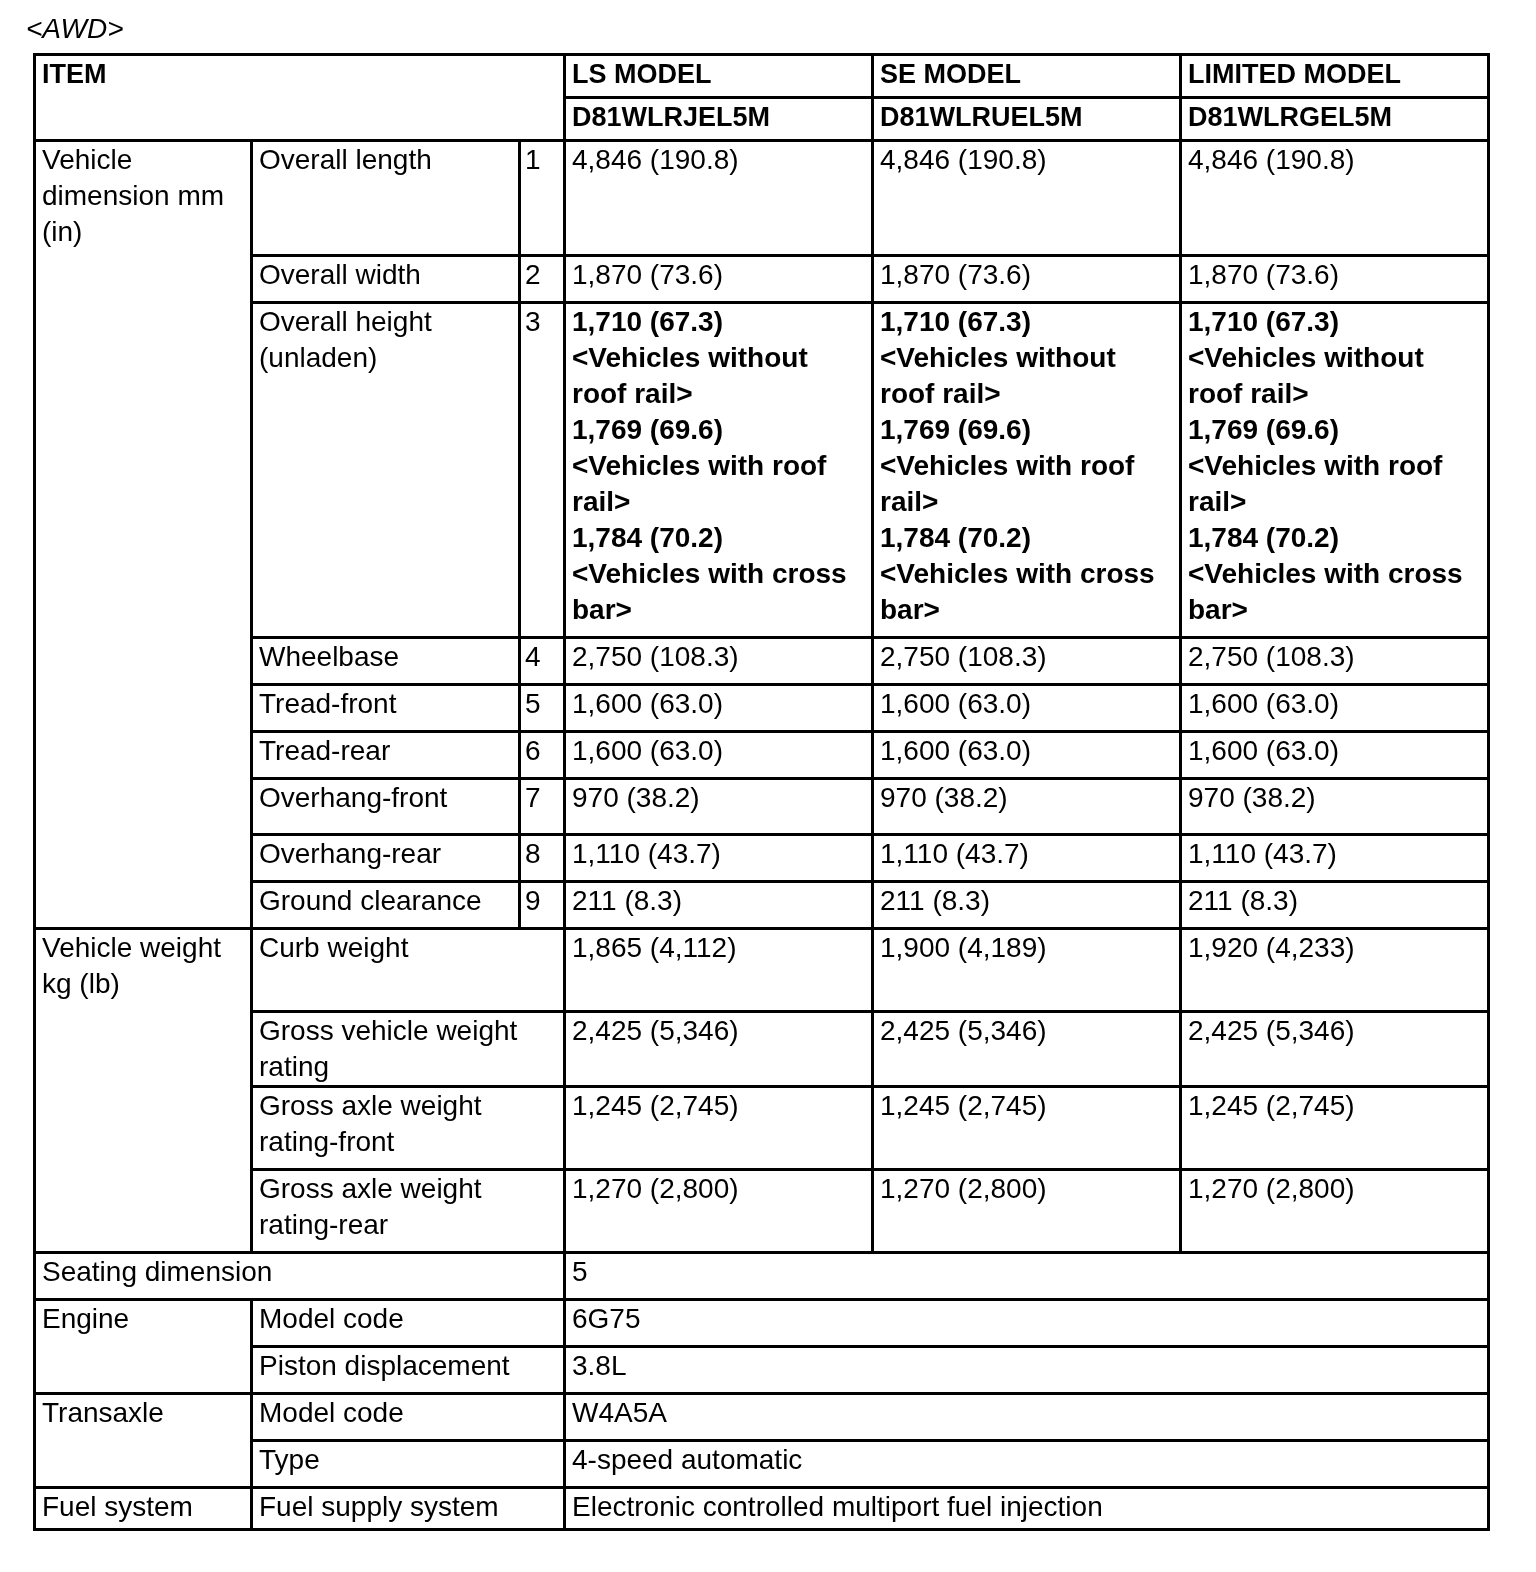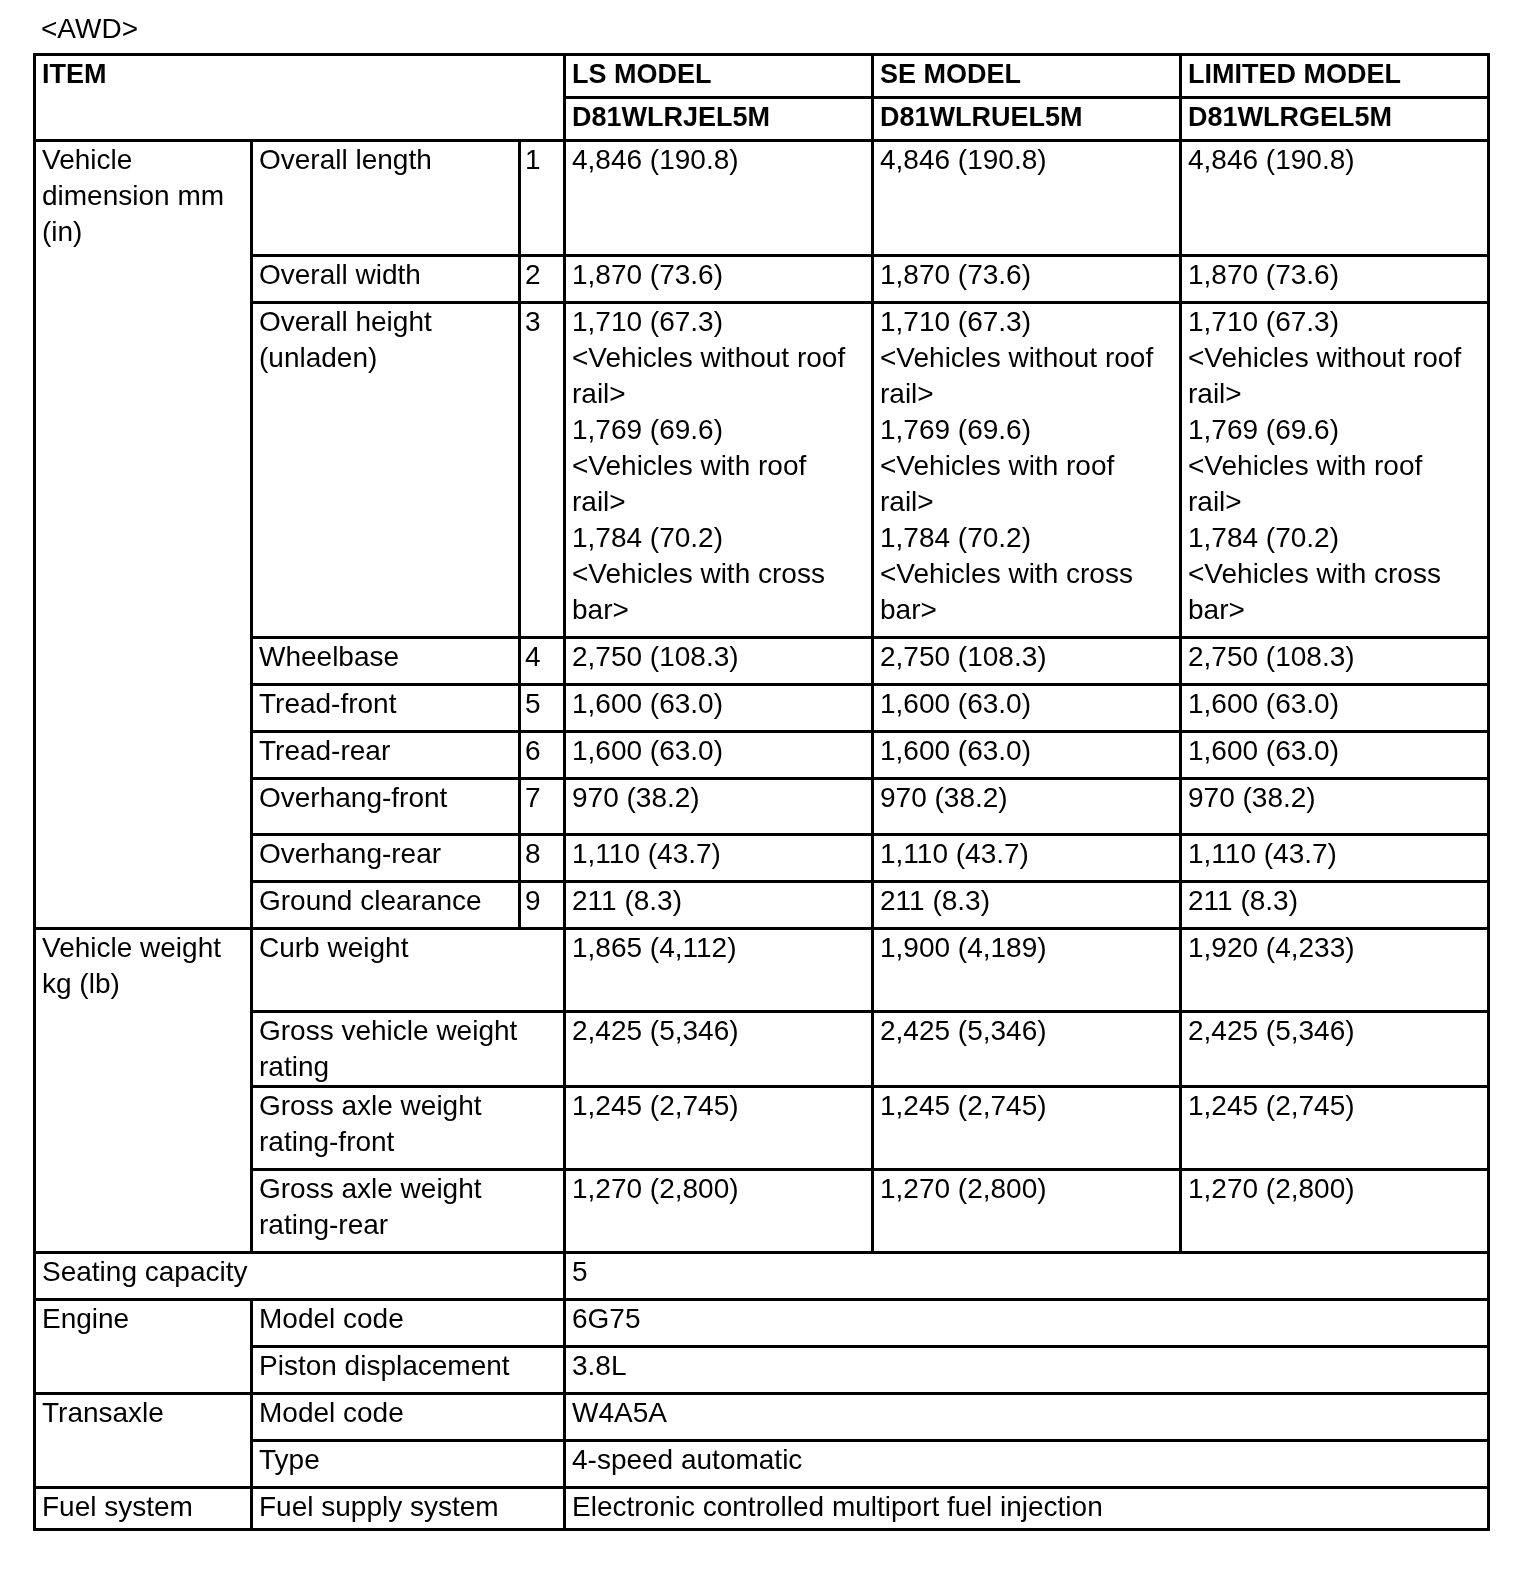--- a/index.html
+++ b/index.html
@@ -1,22 +1,22 @@
 <!DOCTYPE html>
 <html><head>
 <meta charset="utf-8">
 <style>
   html, body { margin: 0; padding: 0; background: #ffffff; }
   body { width: 1536px; height: 1572px; position: relative; font-family: "Liberation Sans", sans-serif; color: #000; }
-  .title { position: absolute; left: 41px; top: 12px; font-size: 28px; line-height: 34px; }
+  .title { position: absolute; left: 26px; top: 12px; font-size: 28px; line-height: 34px; font-style: italic; }
   table.spec { position: absolute; left: 33px; top: 53px; width: 1454px; border-collapse: collapse; table-layout: fixed; }
   table.spec td { border: 3px solid #000; vertical-align: top; padding: 0 6px; font-size: 28px; line-height: 36px; }
   table.spec td.hdr { font-weight: bold; font-size: 27px; height: 40px; line-height: 36px; }
   td.num { padding: 0 4px !important; }
-  .line { display: block; }
+  .line { display: block; font-weight: bold; }
 </style>
 </head>
 <body>
 
 <div class="title">&lt;AWD&gt;</div>
 
 <table class="spec">
   <colgroup>
     <col style="width:217px">
     <col style="width:268px">
@@ -145,21 +145,21 @@
     <td>1,245 (2,745)</td>
   </tr>
   <tr style="height:83px">
     <td colspan="2">Gross axle weight rating-rear</td>
     <td>1,270 (2,800)</td>
     <td>1,270 (2,800)</td>
     <td>1,270 (2,800)</td>
   </tr>
 
   <tr style="height:47px">
-    <td colspan="3">Seating capacity</td>
+    <td colspan="3">Seating dimension</td>
     <td colspan="3">5</td>
   </tr>
 
   <tr style="height:47px">
     <td rowspan="2">Engine</td>
     <td colspan="2">Model code</td>
     <td colspan="3">6G75</td>
   </tr>
   <tr style="height:47px">
     <td colspan="2">Piston displacement</td>

